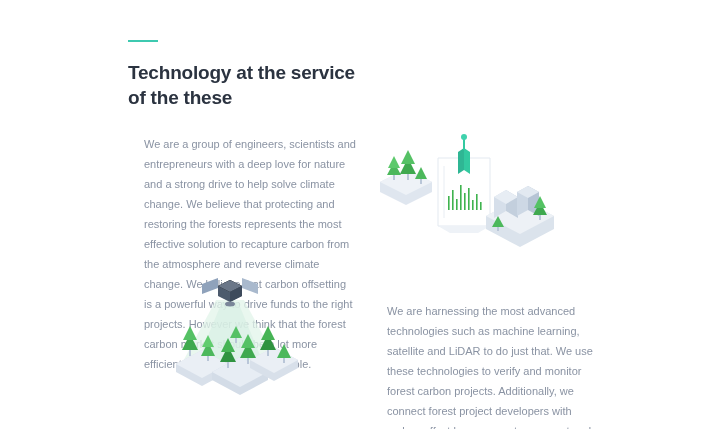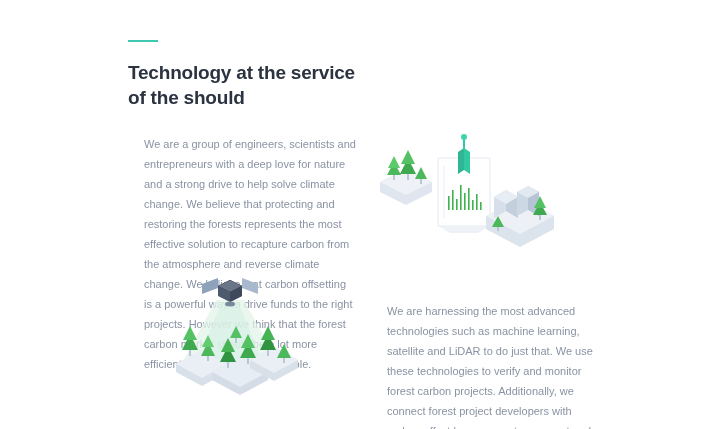--- a/index.html
+++ b/index.html
@@ -81,21 +81,21 @@
   svg { display: block; overflow: visible; }
 </style>
 </head>
 <body>
 
 <div class="page">
 
   <div class="heading-block">
     <div class="accent-rule"></div>
     <h1 class="page-title">Technology at the service
-of the should</h1>
+of the these</h1>
   </div>
 
   <p class="body-copy para-left">We are a group of engineers, scientists and entrepreneurs with a deep love for nature and a strong drive to help solve climate change. We believe that protecting and restoring the forests represents the most effective solution to recapture carbon from the atmosphere and reverse climate change. We believe that carbon offsetting is a powerful way to drive funds to the right projects. However we think that the forest carbon market should be a lot more efficient, transparent and scalable.</p>
 
   <p class="body-copy para-right">We are harnessing the most advanced technologies such as machine learning, satellite and LiDAR to do just that. We use these technologies to verify and monitor forest carbon projects. Additionally, we connect forest project developers with carbon offset buyers on a transparent and efficient platform. Thus, we are helping the best companies in the world achieve carbon neutrality by supporting the most effective natural carbon projects.</p>
 
   <div class="illus-city">
     <svg width="195" height="125" viewBox="0 0 195 125" xmlns="http://www.w3.org/2000/svg">
 
       <g>

